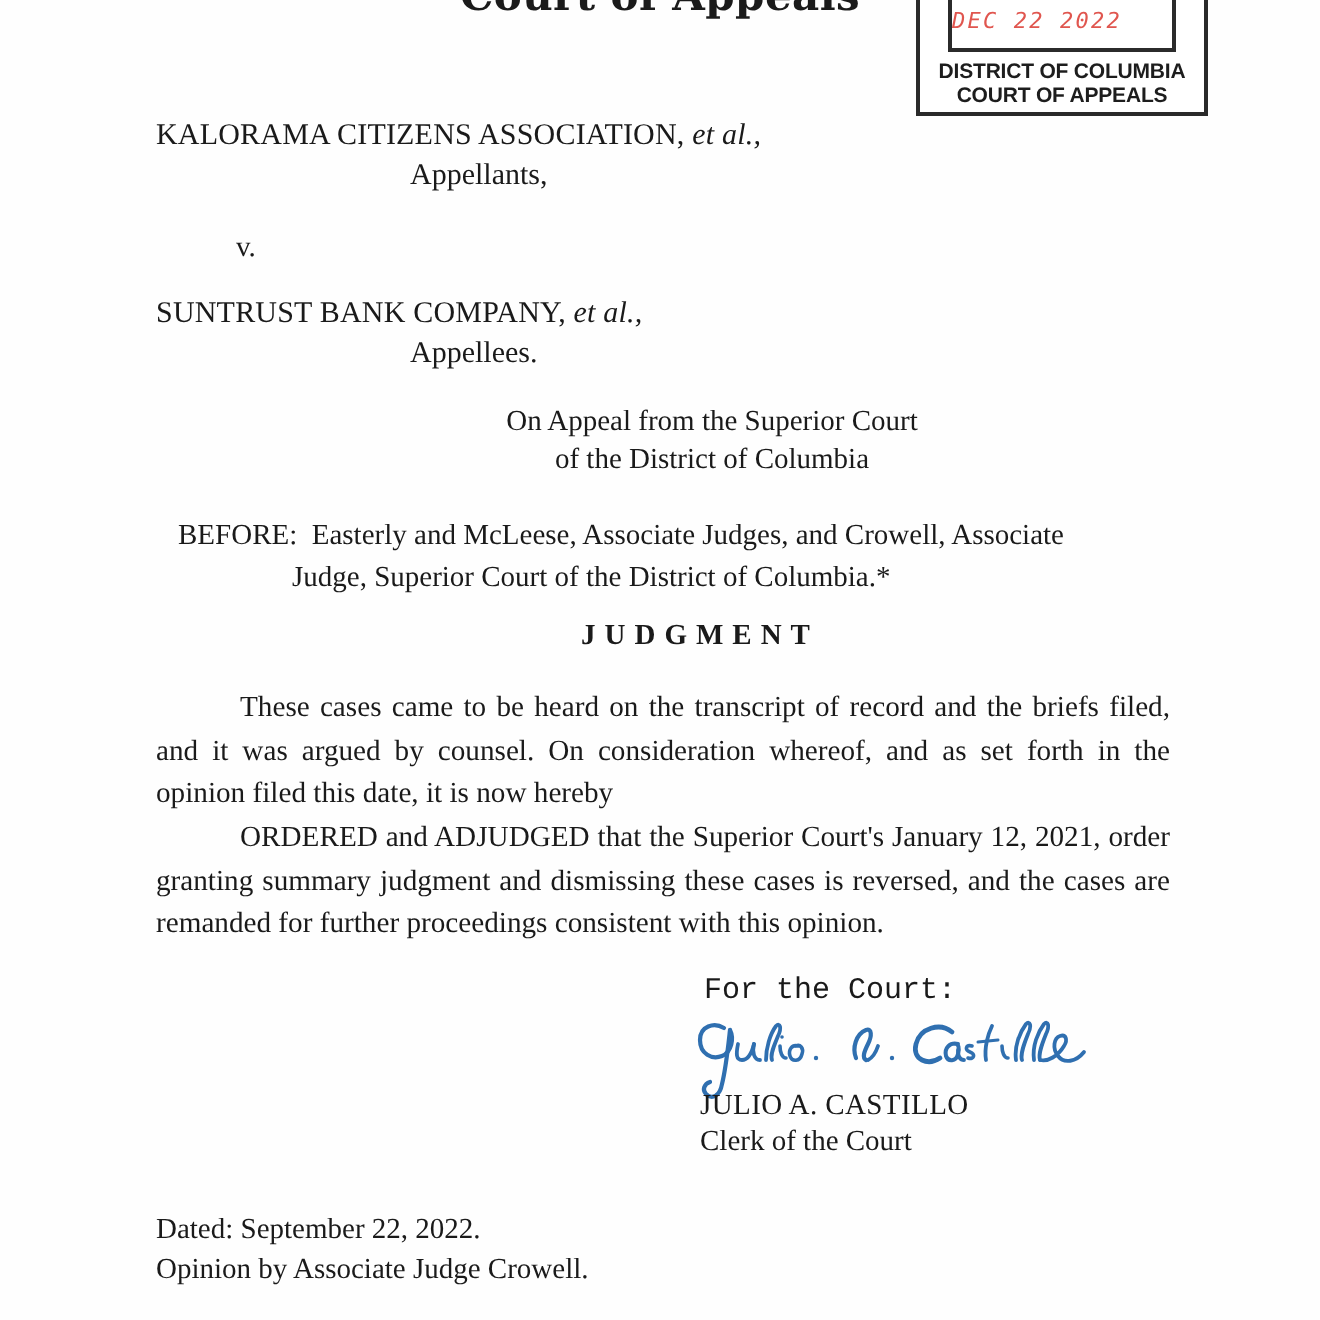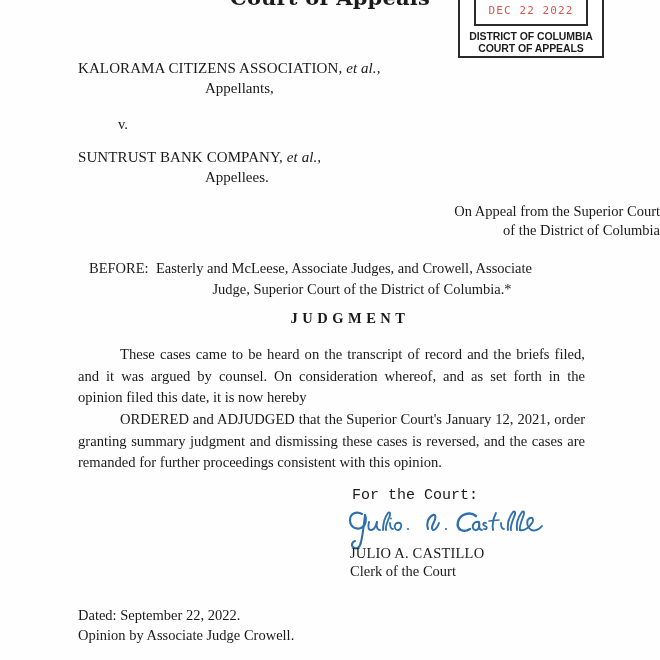--- a/index.html
+++ b/index.html
@@ -66,26 +66,27 @@
     height: 52px;
     border: 2px solid #2b2b2b;
     box-sizing: border-box;
     background: #fff;
   }
   .stamp-date {
     position: absolute;
     left: 0;
     right: 0;
     bottom: 7px;
-    text-align: center;
+    text-align: left;
     font-family: "DejaVu Sans Mono", "Liberation Mono", monospace;
     font-size: 11px;
     letter-spacing: 1.1px;
     color: #e0564f;
     white-space: nowrap;
+    font-style: italic;
   }
   .stamp-caption {
     position: absolute;
     left: 0;
     right: 0;
     bottom: 2px;
     text-align: center;
     font-family: "Liberation Sans", "DejaVu Sans", sans-serif;
     font-weight: 700;
     font-size: 10.5px;
@@ -155,38 +156,38 @@
     top: 169px;
     font-size: 15px;
   }
 
   
   .on-appeal {
     position: absolute;
     left: 0;
     top: 202px;
     width: 660px;
-    text-align: right;
+    text-align: center;
     font-size: 14.5px;
     line-height: 19px;
     padding-left: 52px;
     box-sizing: border-box;
   }
 
   
   .before {
     position: absolute;
     left: 78px;
     top: 258px;
     width: 500px;
     font-size: 14.5px;
     line-height: 21px;
   }
   .before-label { font-weight: 400; margin-left: 11px; }
-  .before-line2 { display: block; padding-left: 68px; text-align: center; }
+  .before-line2 { display: block; padding-left: 68px; }
 
   
   .judgment-head {
     position: absolute;
     left: 0;
     top: 310px;
     width: 658px;
     text-align: center;
     font-weight: 700;
     font-size: 14.5px;

